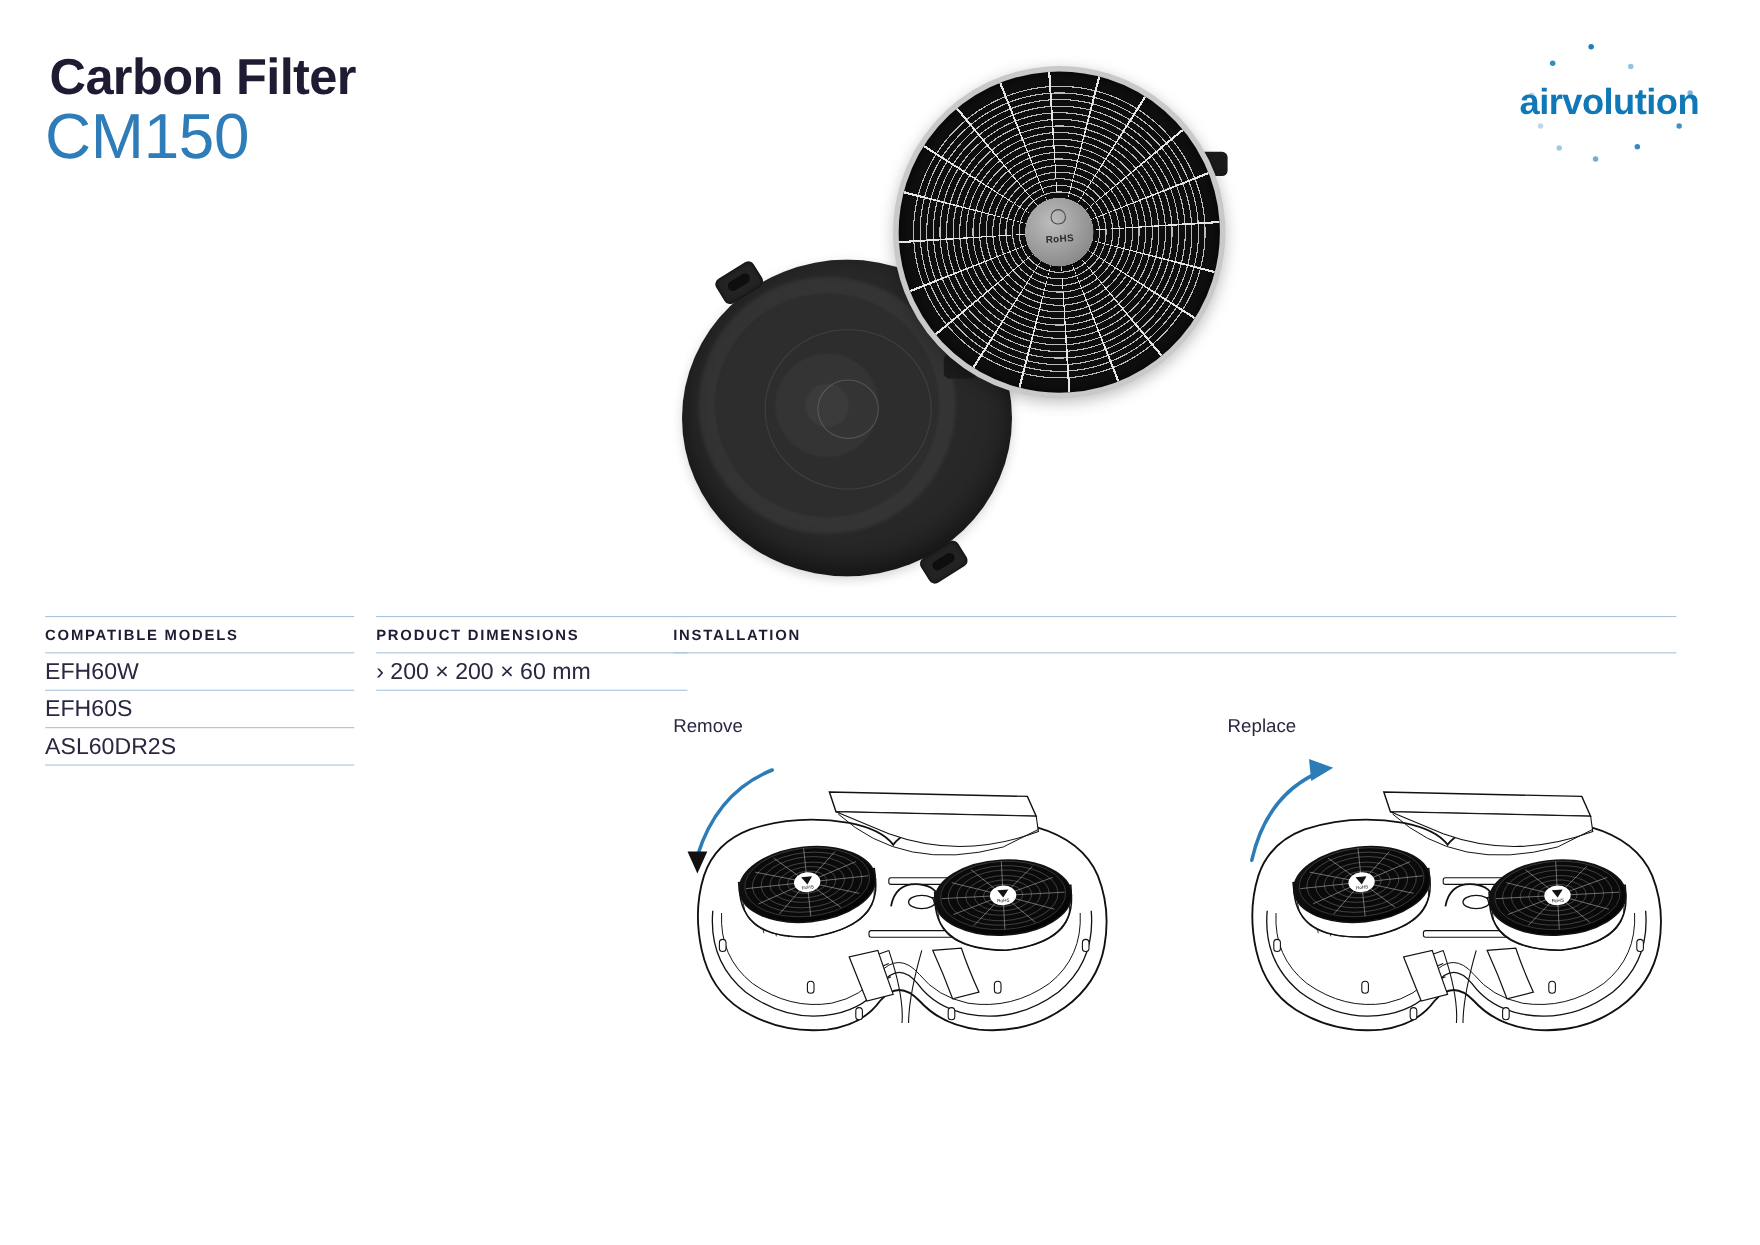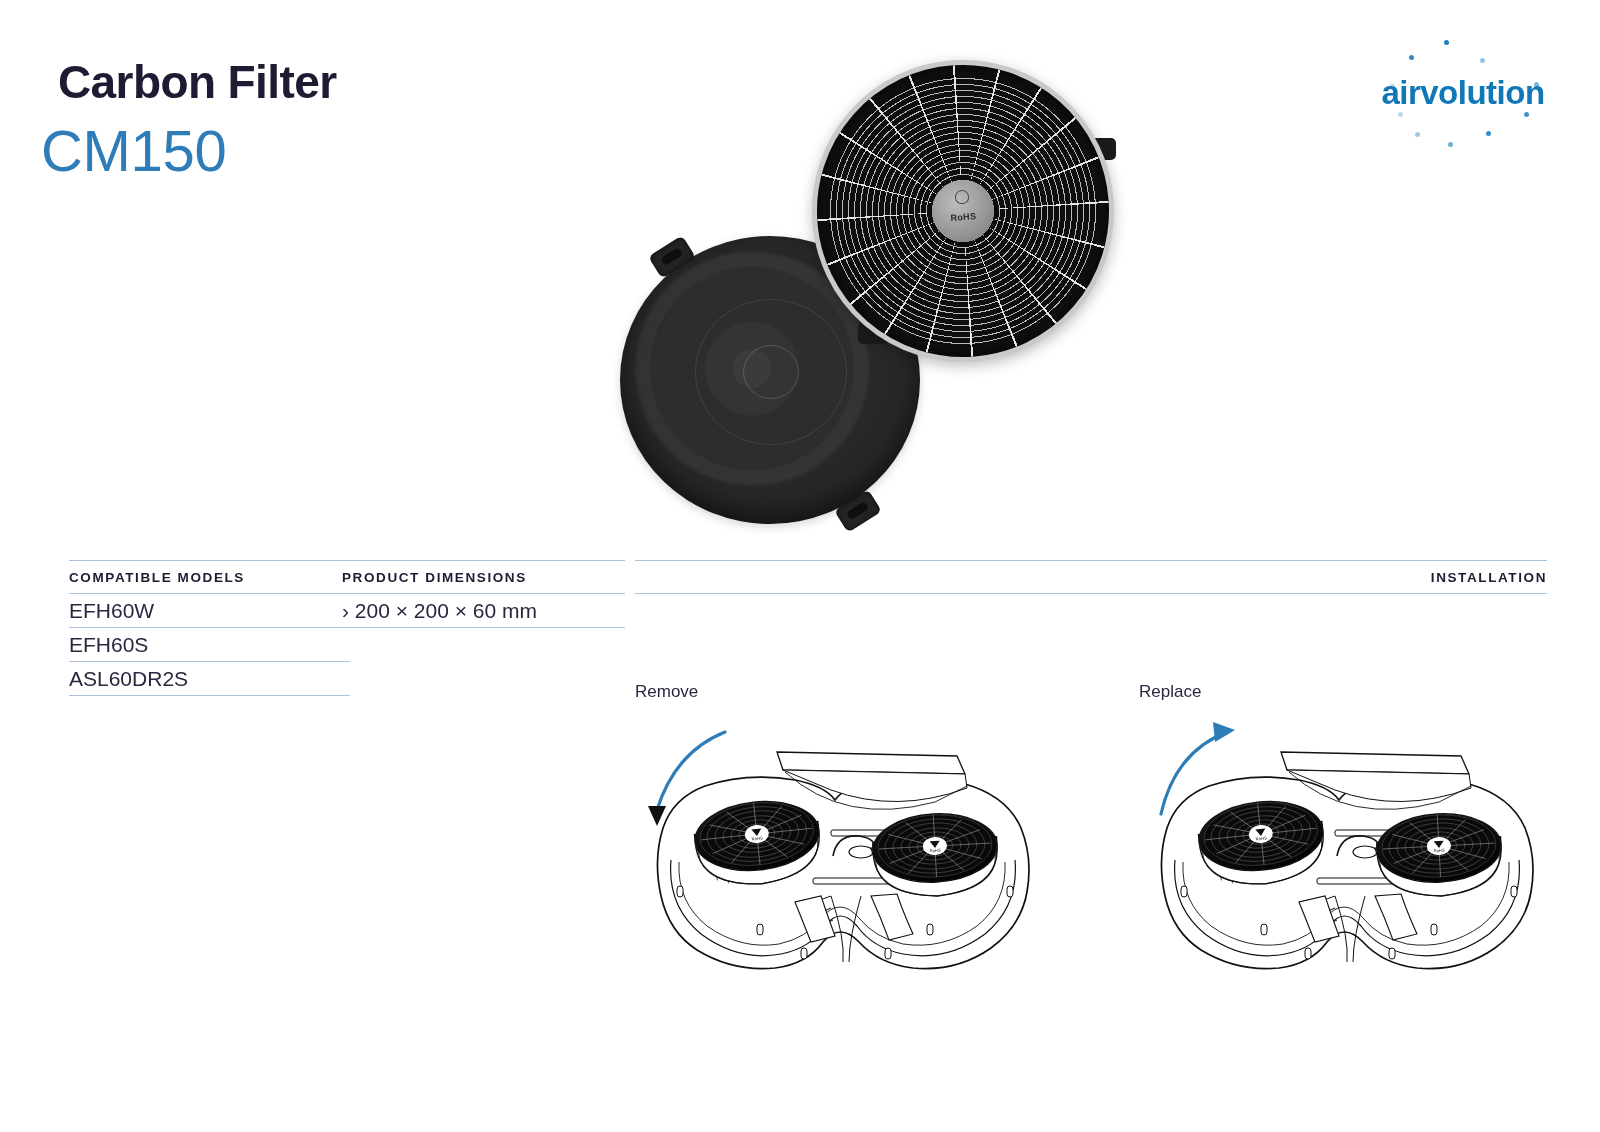--- a/index.html
+++ b/index.html
@@ -24,21 +24,21 @@
     left: 41px;
     top: 38px;
     width: 520px;
   }
   #product-title {
     font-size: 46px;
     font-weight: 700;
     letter-spacing: -0.6px;
     line-height: 54px;
     color: #1e1b33;
-    margin: 17px;
+    margin: 4px;
   }
   #product-subtitle {
     font-size: 34px;
     font-weight: 300;
     line-height: 44px;
     letter-spacing: -0.2px;
     color: #2a2740;
     margin: 2px 0 0 0;
   }
   #product-code {
@@ -203,23 +203,23 @@
   #grille-tab-bl { left: 258px; top: 276px; }
 
   
   #spec-panel {
     position: absolute;
     left: 0;
     top: 560px;
     width: 1600px;
   }
   .spec-col { position: absolute; top: 0; }
-  #col-models      { left: 41px;  width: 281px; margin-left: 28px; }
+  #col-models      { left: 41px;  width: 281px; }
   #col-dimensions  { left: 342px; width: 283px; }
-  #col-installation{ left: 635px; width: 912px; text-align: right; }
+  #col-installation{ left: 612px; width: 912px; }
 
   .spec-head {
     font-size: 13.5px;
     font-weight: 700;
     letter-spacing: 1.6px;
     color: #1e1b33;
     padding: 9px 0 8px 0;
     border-top: 1.3px solid #a9c4dc;
     border-bottom: 1.3px solid #a9c4dc;
   }
@@ -229,21 +229,21 @@
     font-weight: 400;
     color: #2a2740;
     padding: 6px 0 5px 0;
     border-bottom: 1.3px solid #a9c4dc;
     line-height: 22px;
   }
 
   
   #install-figures {
     position: relative;
-    margin-top: 88px;
+    margin-top: 56px;
     height: 330px;
   }
   .install-step {
     position: absolute;
     top: 0;
     width: 420px;
     height: 330px;
   }
   #step-remove  { left: 0px; }
   #step-replace { left: 504px; }

